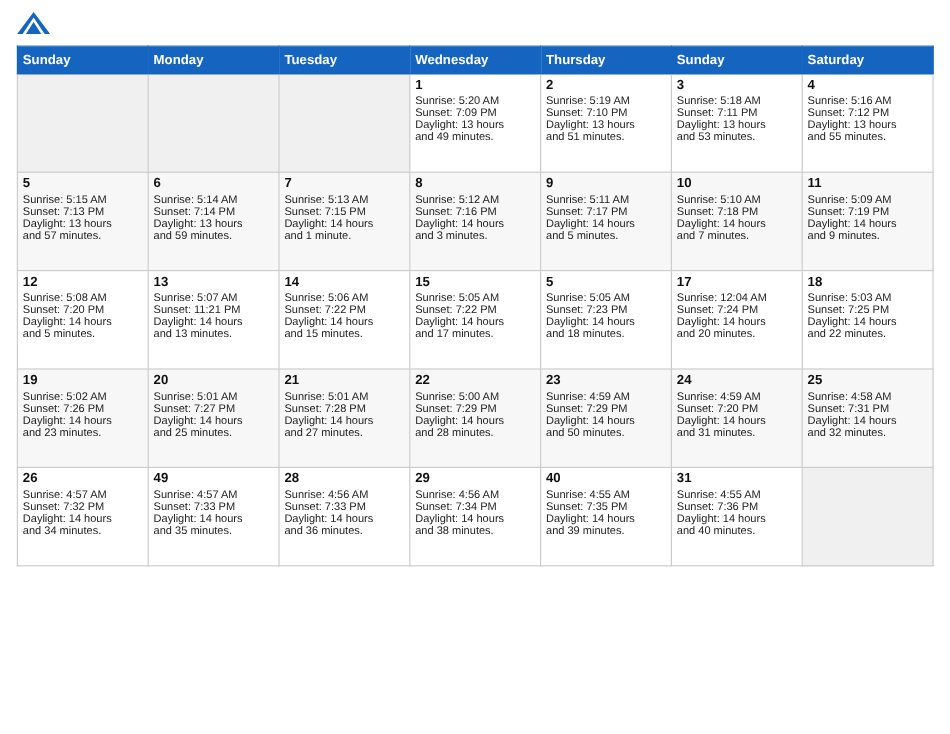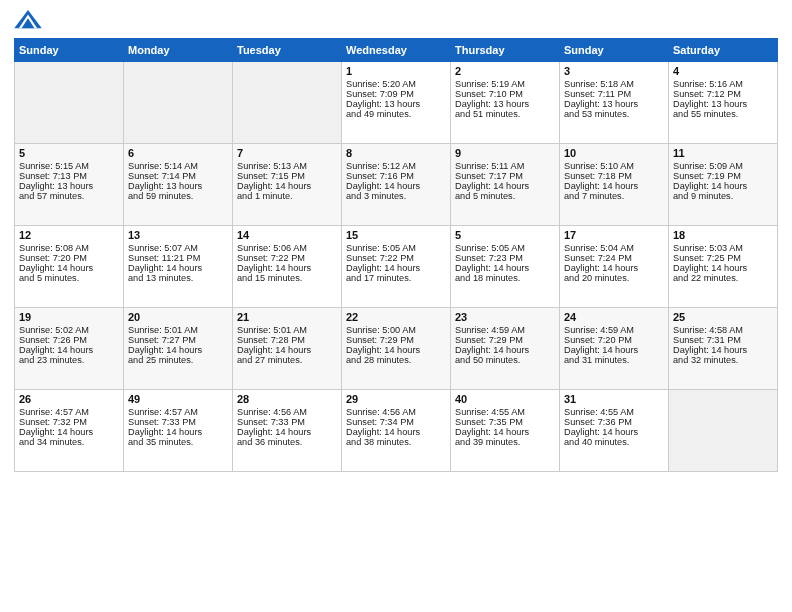--- a/index.html
+++ b/index.html
@@ -239,21 +239,21 @@
           </td>
           <td>
             <span class="day-num">5</span>
             <div>Sunrise: 5:05 AM</div>
             <div>Sunset: 7:23 PM</div>
             <div>Daylight: 14 hours</div>
             <div>and 18 minutes.</div>
           </td>
           <td>
             <span class="day-num">17</span>
-            <div>Sunrise: 5:04 AM</div>
+            <div>Sunrise: 12:04 AM</div>
             <div>Sunset: 7:24 PM</div>
             <div>Daylight: 14 hours</div>
             <div>and 20 minutes.</div>
           </td>
           <td>
             <span class="day-num">18</span>
             <div>Sunrise: 5:03 AM</div>
             <div>Sunset: 7:25 PM</div>
             <div>Daylight: 14 hours</div>
             <div>and 22 minutes.</div>

